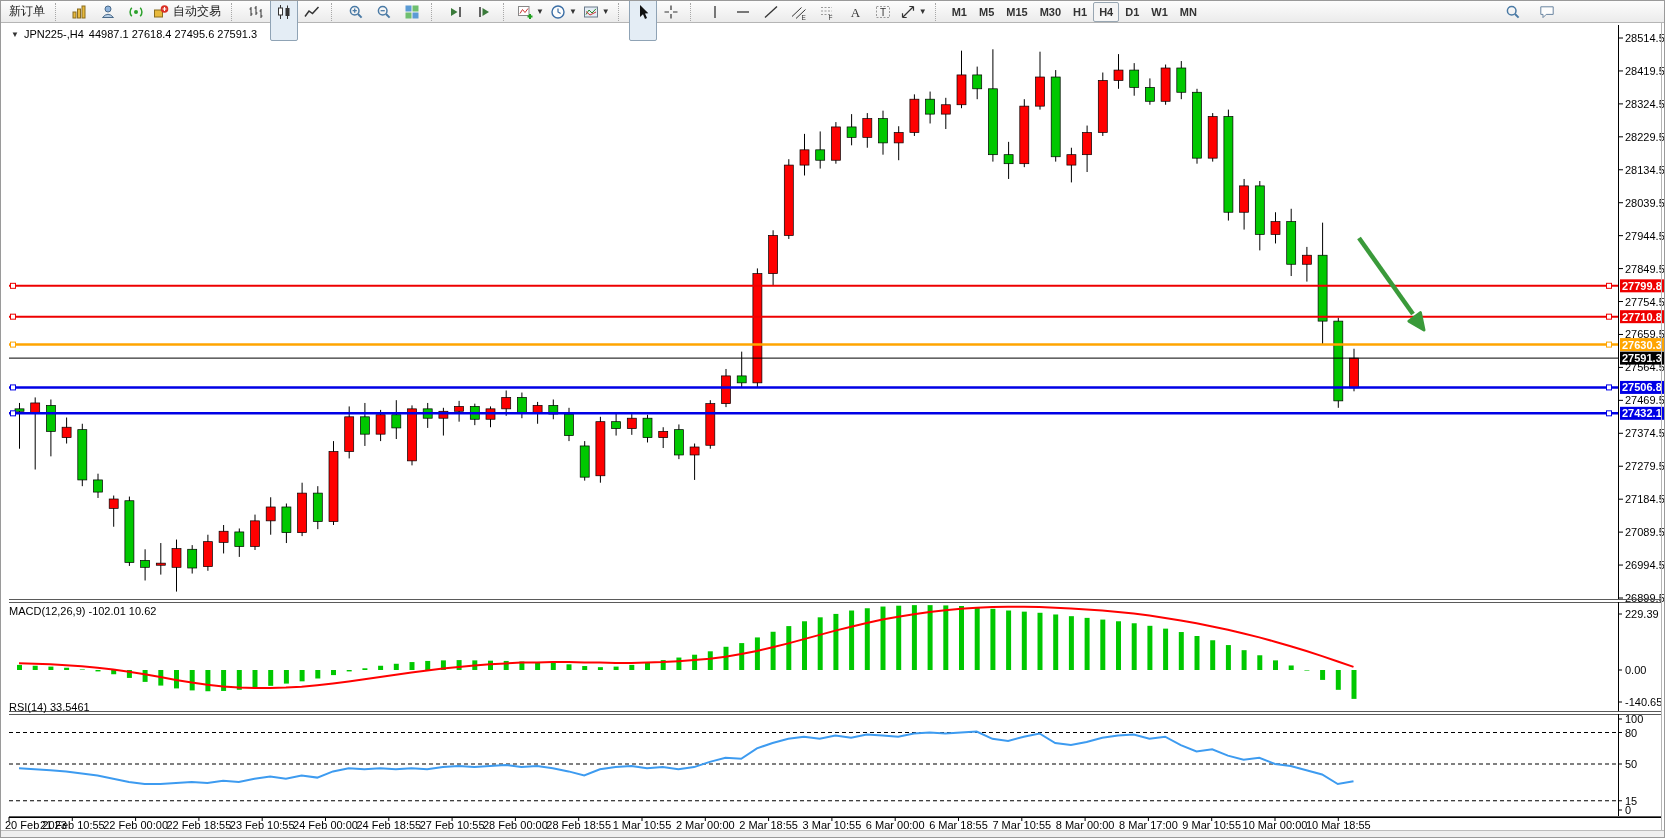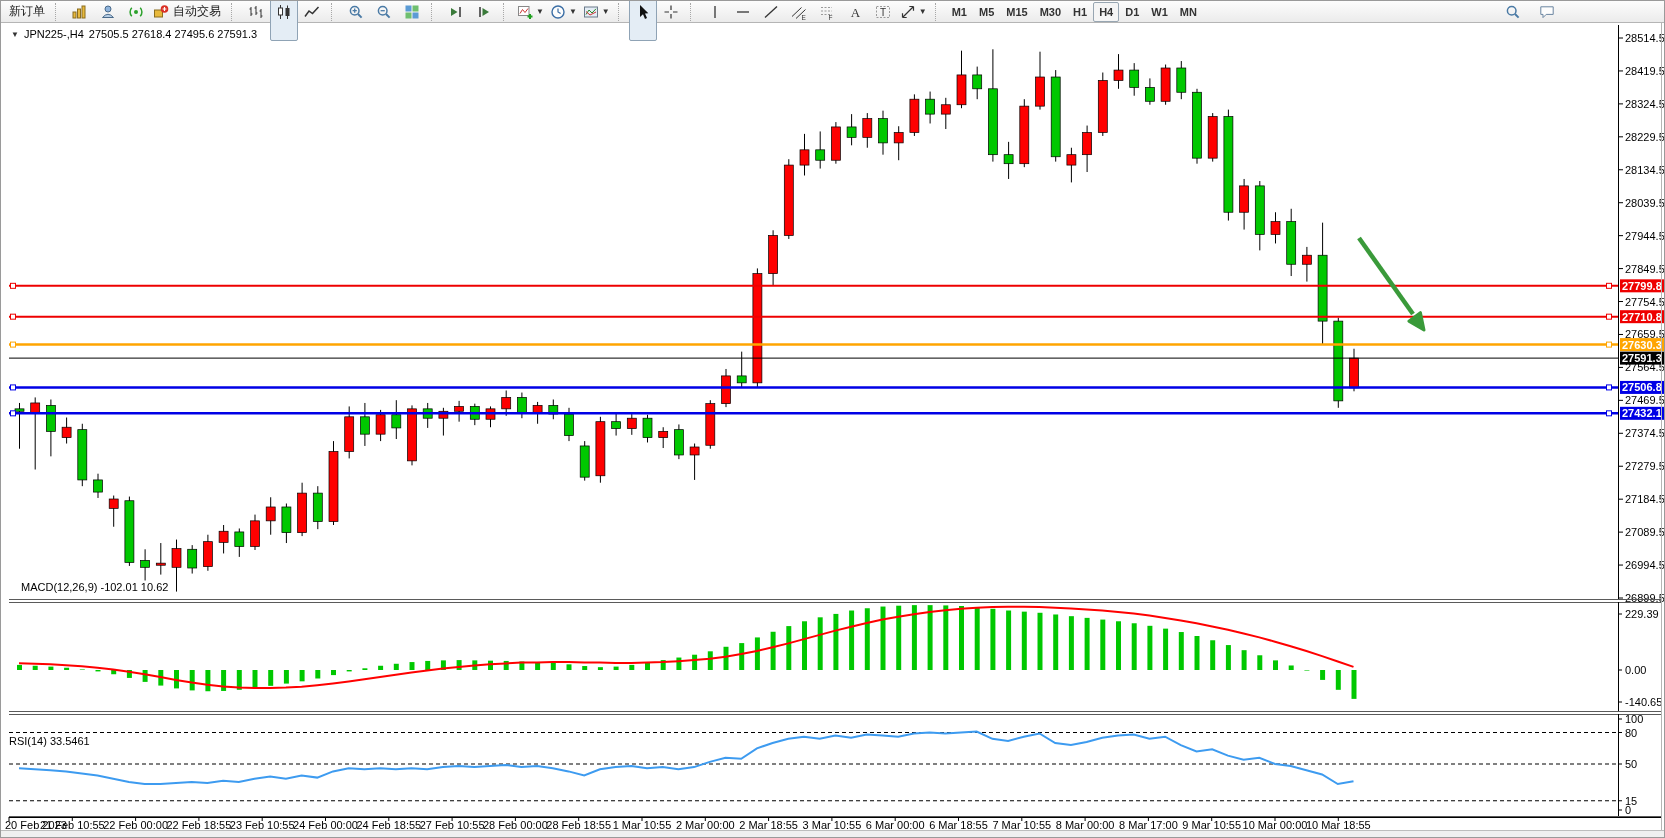--- a/index.html
+++ b/index.html
@@ -275,25 +275,25 @@
             <path d="M1.8 2.8 h12.4 v7.6 h-7 l-3.2 3.2 v-3.2 h-2.2 z" fill="#fdfdfd" stroke="#6a85a0"></path>
           </svg>
           <div class="badge">1</div>
         </div>
       </div>
     </div>
 
   <div class="chart-title">
     <span class="tri">▼</span>
     <span>JPN225-,H4</span>
-    <span>27505.5 27618.4 27495.6 27591.3</span>
+    <span>44987.1 27618.4 27495.6 27591.3</span>
   </div>
 
-  <div class="pane-label" style="left:8px;top:580px;margin-left:12px;">MACD(12,26,9) -102.01 10.62</div>
-  <div class="pane-label" style="left:8px;top:734px;">RSI(14) 33.5461</div>
+  <div class="pane-label" style="left:8px;top:604px;">MACD(12,26,9) -102.01 10.62</div>
+  <div class="pane-label" style="left:8px;top:700px;">RSI(14) 33.5461</div>
 
   <svg id="plot" class="plot" width="1665" height="838" viewBox="0 0 1665 838">
       <g>
         <line x1="18.5" y1="401.954375" x2="18.5" y2="447.725375" stroke="#000" stroke-width="1"></line>
         <rect x="14" y="407.849125" width="9" height="2.427250000000015" fill="#00c800" stroke="#000" stroke-width="0.7"></rect>
         <line x1="34.2" y1="396.406375" x2="34.2" y2="468.530375" stroke="#000" stroke-width="1"></line>
         <rect x="29.700000000000003" y="401.954375" width="9" height="10.402499999999975" fill="#fe0000" stroke="#000" stroke-width="0.7"></rect>
         <line x1="49.9" y1="398.486875" x2="49.9" y2="455.353875" stroke="#000" stroke-width="1"></line>
         <rect x="45.4" y="404.381625" width="9" height="26.006250000000023" fill="#00c800" stroke="#000" stroke-width="0.7"></rect>
         <line x1="65.6" y1="416.517875" x2="65.6" y2="442.524125" stroke="#000" stroke-width="1"></line>

